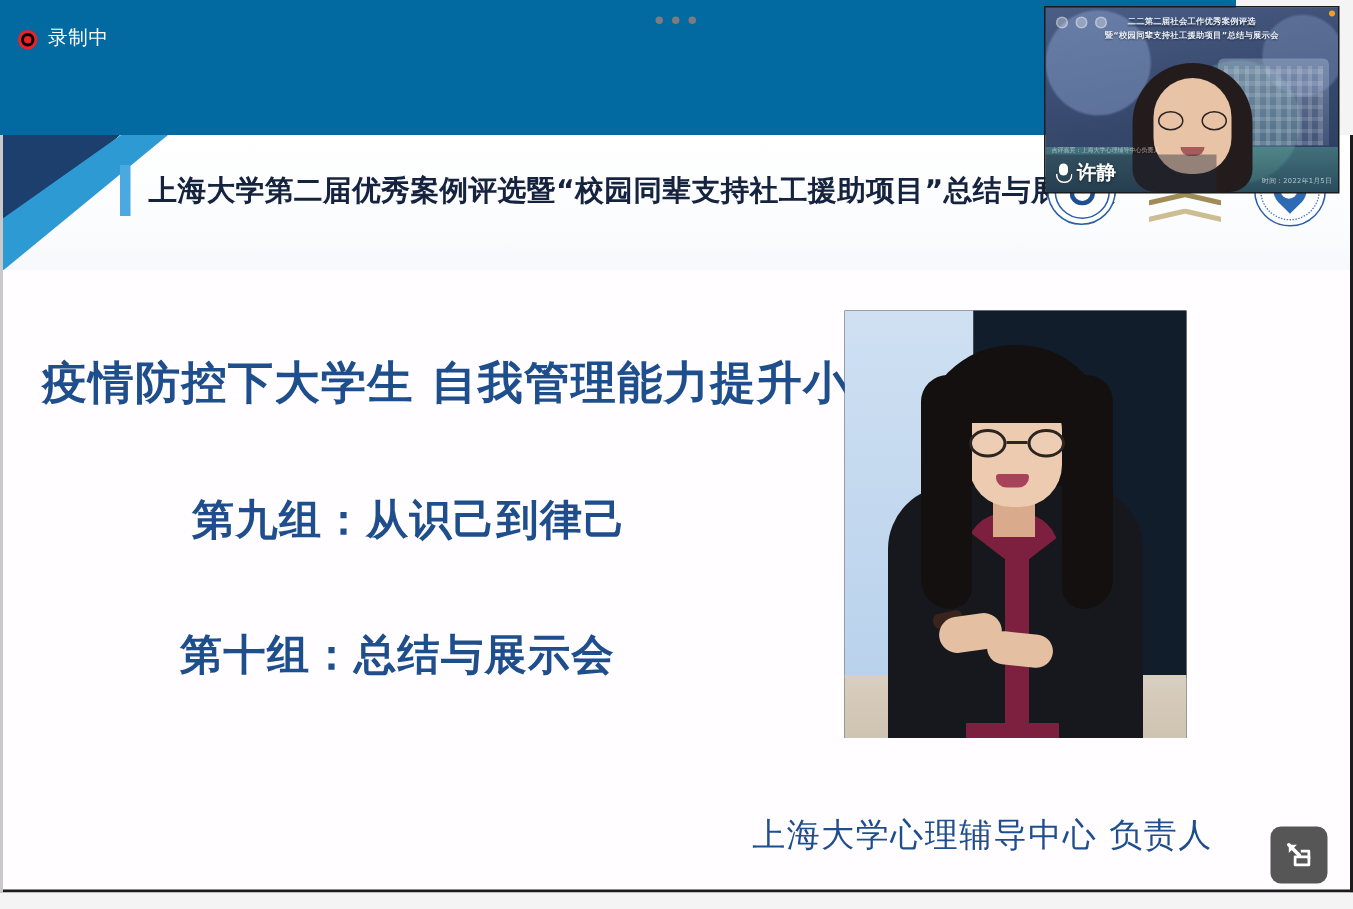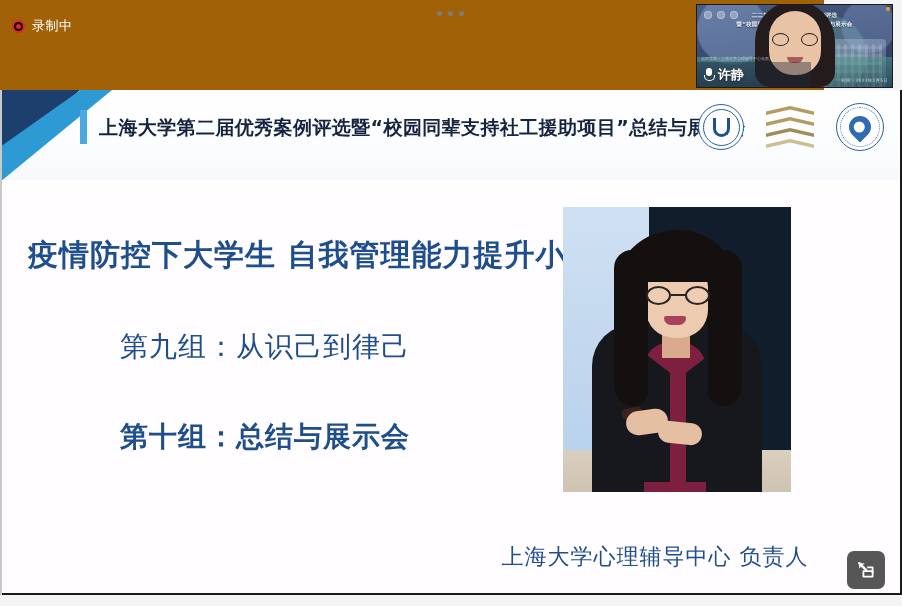--- a/index.html
+++ b/index.html
@@ -14,21 +14,21 @@
     position: relative;
     width: 902px; height: 606px;
     background: #f4f4f4;
     overflow: hidden;
   }
 
   
   .topbar {
     position: absolute; left: 0; top: 0;
     width: 824px; height: 90px;
-    background: #a16207;
+    background: #0369a1;
     z-index: 5;
   }
   .rec-indicator {
     position: absolute; left: 12px; top: 16px;
     display: flex; align-items: center; gap: 7px;
     height: 20px;
   }
   .rec-dot {
     width: 13px; height: 13px; border-radius: 50%;
     border: 2px solid #e8232a;
@@ -53,21 +53,21 @@
   }
   .more-dots i {
     display: block;
     width: 5px; height: 5px; border-radius: 50%;
     background: #7d7d7d;
   }
 
   
   .thumb {
     position: absolute; right: 9px; top: 4px;
-    width: 197px; height: 84px;
+    width: 197px; height: 125px;
     background: linear-gradient(160deg,#4b5f86 0%, #3d4f74 45%, #2d3f63 100%);
     border: 1px solid #1b1b1b;
     overflow: hidden;
     z-index: 7;
   }
   .thumb-scene {
     position: absolute; inset: 0;
     background:
       radial-gradient(circle at 18% 30%, rgba(150,175,220,.40) 0 34px, transparent 36px),
       radial-gradient(circle at 88% 26%, rgba(150,175,220,.30) 0 26px, transparent 28px),
@@ -296,24 +296,24 @@
   
   .line-main {
     position: absolute; left: 28px; top: 145px;
     color: #1f4e8c;
     font-size: 30px;
     font-weight: bold;
     letter-spacing: 1px;
     white-space: nowrap;
   }
   .line-g1 {
-    position: absolute; left: 120px; top: 238px;
+    position: absolute; left: 128px; top: 238px;
     color: #1f4e8c;
     font-size: 28px;
-    font-weight: normal;
+    font-weight: bold;
     letter-spacing: 1px;
     white-space: nowrap;
   }
   .line-g2 {
     position: absolute; left: 120px; top: 328px;
     color: #1f4e8c;
     font-size: 28px;
     font-weight: bold;
     letter-spacing: 1px;
     white-space: nowrap;

